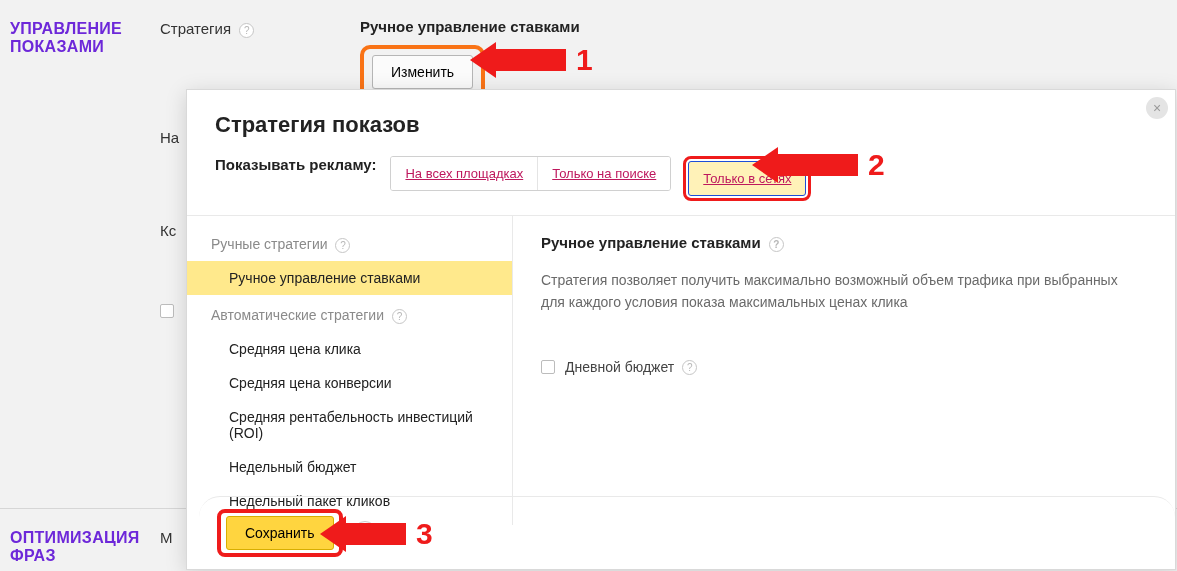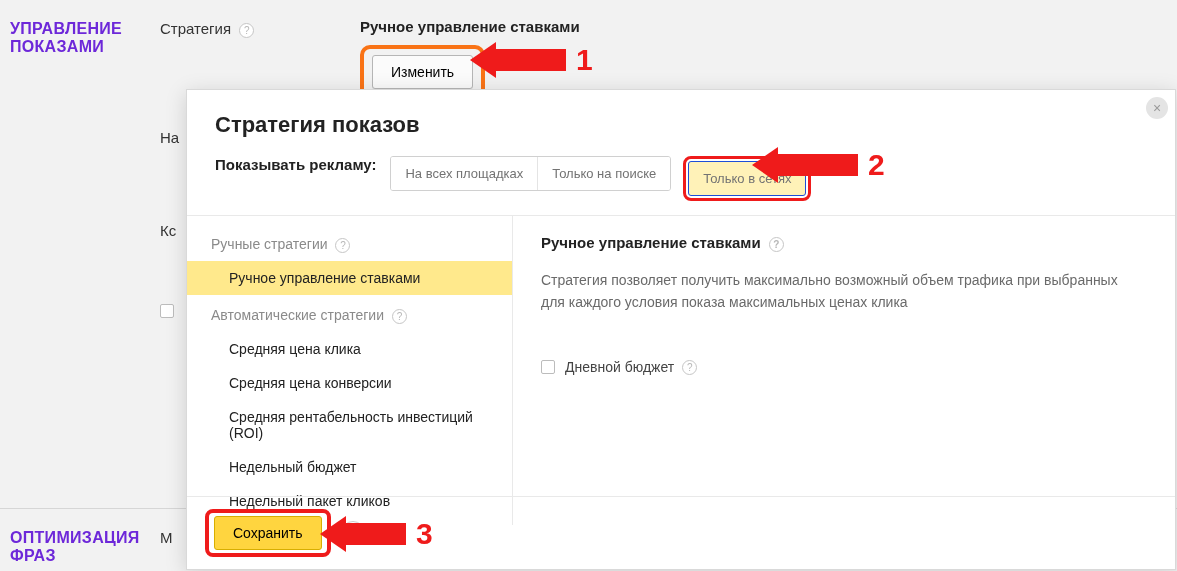--- a/index.html
+++ b/index.html
@@ -74,21 +74,21 @@
     width:22px; height:22px; border-radius:50%;
     background:#e4e4e4; color:#9a9a9a;
     display:flex; align-items:center; justify-content:center;
     font-size:14px; cursor:pointer;
   }
   .modal-head { padding: 22px 28px 14px 28px; }
   .modal-title { font-size:22px; font-weight:700; margin-bottom:18px;}
   .modal-toggle-row { display:flex; align-items:flex-start; gap:14px;}
   .modal-toggle-label { font-size:15px; font-weight:700; }
   .seg { display:flex; border:1px solid #d0d0d0; border-radius:3px; overflow:hidden; }
-  .seg-item { padding:9px 14px; font-size:13px; background:#fff; cursor:pointer; border-right:1px solid #e4e4e4; color:#737373;}
+  .seg-item { padding:9px 14px; font-size:13px; background:#fff; cursor:pointer; border-right:1px solid #e4e4e4; color:#be185d;text-decoration:underline;}
   .seg-item:last-child{border-right:none;}
   .seg-item.active { background:#fff2b8; font-weight:400;}
   .seg-active-wrap { border:3px solid #ef1b1b; border-radius:8px; padding:2px; margin-left:-2px; }
   .seg-active-wrap .seg-item { border:1px solid #1d4ed8; border-radius:3px;}
 
   .modal-body { display:flex; border-top:1px solid #e9e9e9; height:310px;}
   .modal-left {
     width: 326px; border-right:1px solid #e9e9e9;
     padding-top:18px; font-size:14px;
   }
@@ -96,21 +96,21 @@
   .ml-item { padding:9px 28px 9px 42px; cursor:pointer; font-size:14px; color:#222;}
   .ml-item.sel { background:#ffe98c; }
   .ml-spacer { height:10px;}
 
   .modal-right { flex:1; padding:18px 30px 10px 28px; }
   .mr-title { font-size:15px; font-weight:700; margin-bottom:18px;}
   .mr-desc { font-size:14px; color:#6a6a6a; line-height:1.55; margin-bottom:46px;}
   .mr-check { display:flex; align-items:center; font-size:14px; color:#444;}
   .mr-check .bg-checkbox{margin-right:10px;}
 
-  .modal-foot { position:absolute; left:0; right:0; bottom:0; padding:12px 18px; border-top:1px solid #e9e9e9; display:flex; align-items:center; gap:10px;}
+  .modal-foot { position:absolute; left:12px; right:0; bottom:0; padding:12px 18px; border-top:1px solid #e9e9e9; display:flex; align-items:center; gap:10px;border-radius:21px;}
   .save-btn{
     background:#ffd53f; border:1px solid #d8ae00; color:#000;
     padding:8px 18px; border-radius:3px; font-size:14px; cursor:pointer;
   }
   .save-wrap{
     display:inline-block; border:4px solid #ef1b1b; border-radius:8px; padding:3px 5px;
   }
   .cancel-hint { width:24px; height:24px; border:1px solid #ccc; border-radius:50%; background:#fff;}
 </style>
 </head>

